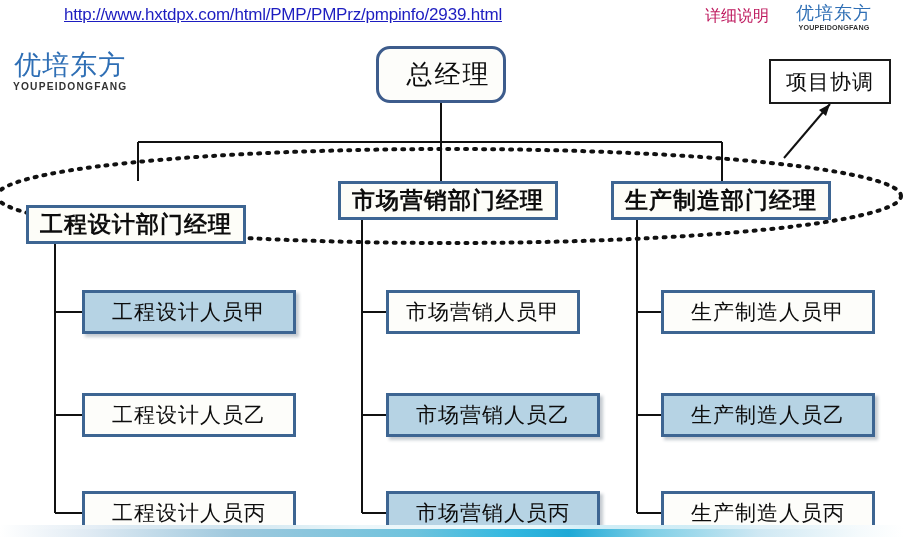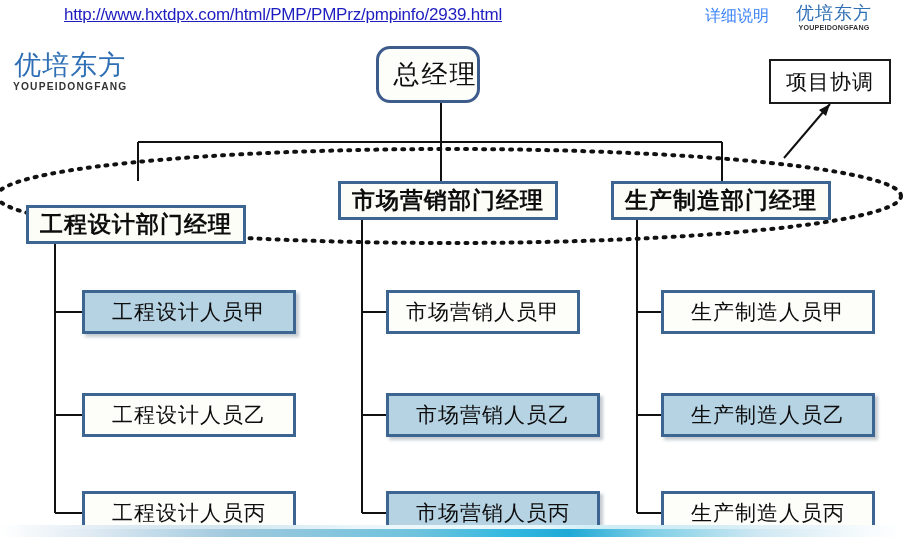--- a/index.html
+++ b/index.html
@@ -32,21 +32,21 @@
     font-size: 17px;
     color: #1d1dc0;
     text-decoration: underline;
     white-space: nowrap;
     letter-spacing: -0.2px;
   }
   .url-note {
     position: absolute;
     left: 705px; top: 6px;
     font-size: 16px;
-    color: #3b82f6;
+    color: #be185d;
     white-space: nowrap;
   }
 
   
   .logo {
     position: absolute;
     text-align: center;
     line-height: 1;
     user-select: none;
   }
@@ -189,21 +189,21 @@
     <line x1="362" y1="312" x2="386" y2="312" stroke="#111111" stroke-width="2"></line>
     <line x1="362" y1="415" x2="386" y2="415" stroke="#111111" stroke-width="2"></line>
     <line x1="362" y1="513" x2="386" y2="513" stroke="#111111" stroke-width="2"></line>
 
     <line x1="637" y1="220" x2="637" y2="513" stroke="#111111" stroke-width="2"></line>
     <line x1="637" y1="312" x2="661" y2="312" stroke="#111111" stroke-width="2"></line>
     <line x1="637" y1="415" x2="661" y2="415" stroke="#111111" stroke-width="2"></line>
     <line x1="637" y1="513" x2="661" y2="513" stroke="#111111" stroke-width="2"></line>
   </svg>
 
-  <div class="node node-top" style="left:376px; top:46px; width:104px; height:57px;padding-left:15px;">总经理</div>
+  <div class="node node-top" style="left:376px; top:46px; width:130px; height:57px;padding-left:15px;">总经理</div>
 
   <div class="node node-plain" style="left:769px; top:59px; width:122px; height:45px;">项目协调</div>
 
   <div class="node node-mgr" style="left:26px; top:181px; width:220px; height:39px;margin-top:24px;">工程设计部门经理</div>
   <div class="node node-mgr" style="left:338px; top:181px; width:220px; height:39px;">市场营销部门经理</div>
   <div class="node node-mgr" style="left:611px; top:181px; width:220px; height:39px;">生产制造部门经理</div>
 
   <div class="node node-staff highlight" style="left:82px; top:290px; width:214px; height:44px;">工程设计人员甲</div>
   <div class="node node-staff" style="left:82px; top:393px; width:214px; height:44px;">工程设计人员乙</div>
   <div class="node node-staff" style="left:82px; top:491px; width:214px; height:44px;">工程设计人员丙</div>

